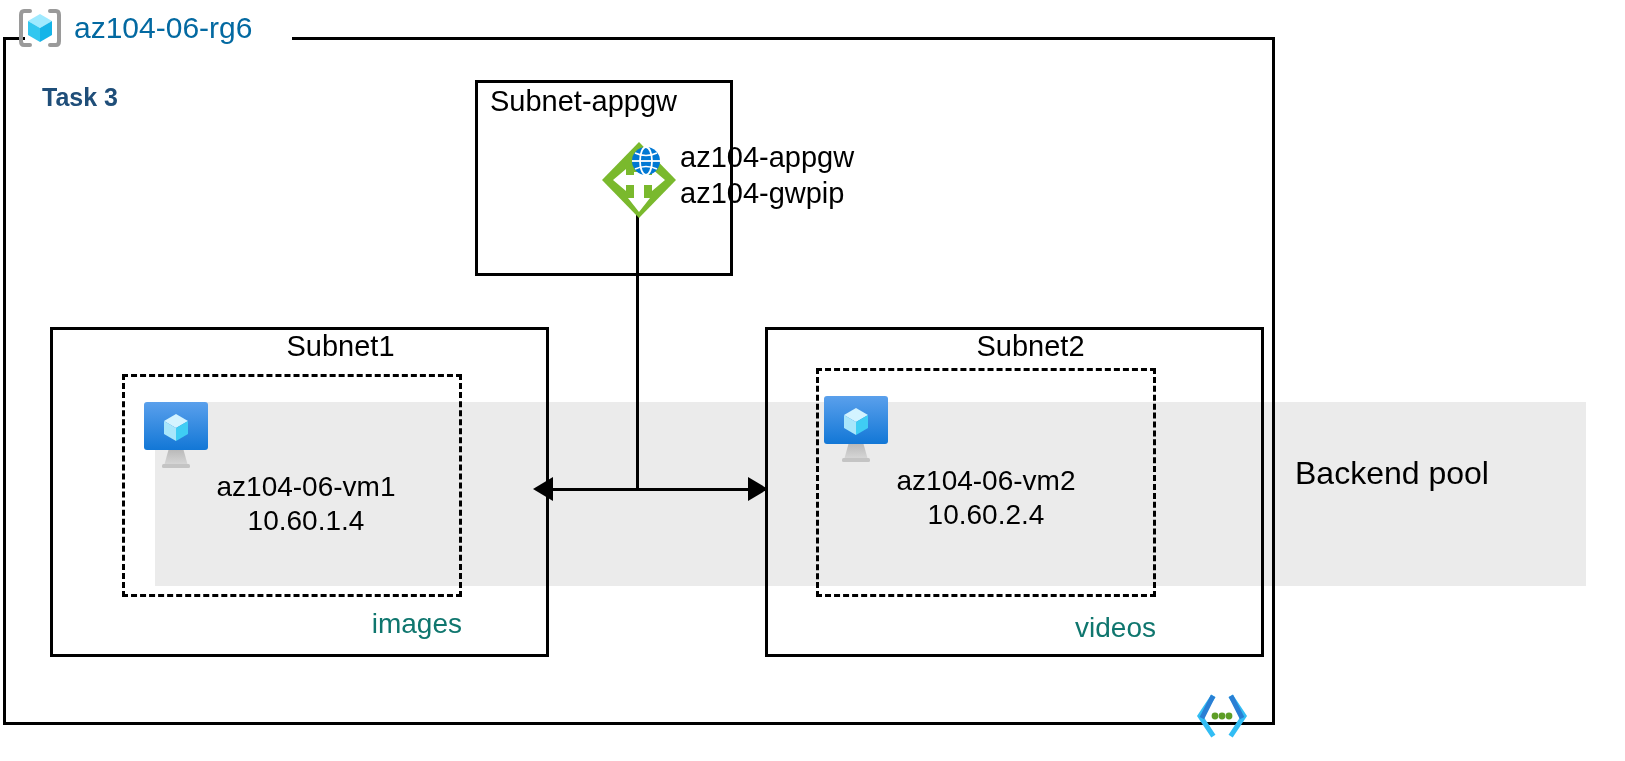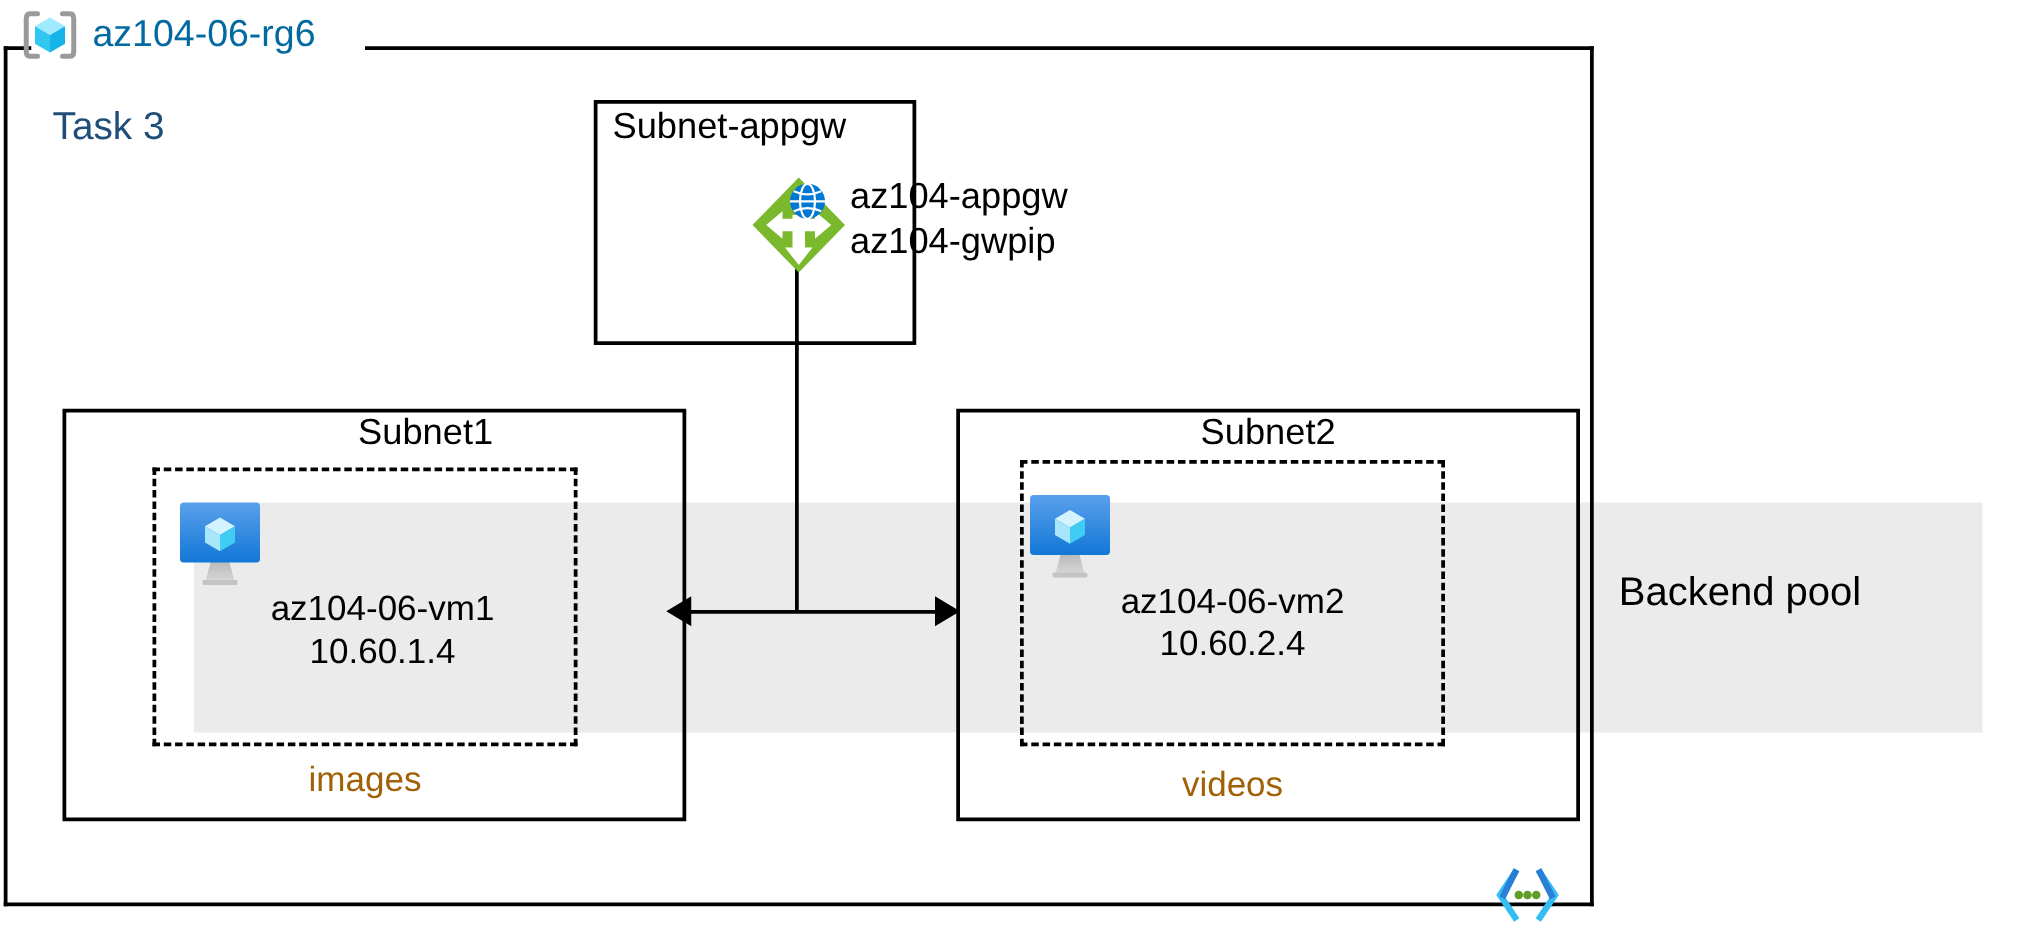--- a/index.html
+++ b/index.html
@@ -82,22 +82,22 @@
     color: #0369a1;
     white-space: nowrap;
     line-height: 1;
   }
 
   
   .task-label {
     position: absolute;
     left: 42px;
     top: 83px;
-    font-size: 31px;
-    font-weight: normal;
+    font-size: 25px;
+    font-weight: bold;
     color: #1f4e79;
     white-space: nowrap;
     z-index: 7;
   }
 
   
   .subnet-box {
     position: absolute;
     border: 3px solid #000000;
     background: transparent;
@@ -111,21 +111,21 @@
   .subnet-title {
     position: absolute;
     font-size: 29px;
     color: #000000;
     white-space: nowrap;
     z-index: 6;
     text-align: center;
   }
   .subnet-title.appgw { left: 490px; top: 85px; }
   .subnet-title.one   { left: 50px;  top: 330px; width: 581px; text-align: center; }
-  .subnet-title.two   { left: 765px; top: 330px; width: 499px; text-align: center; }
+  .subnet-title.two   { left: 765px; top: 330px; width: 499px; text-align: center; padding-left: 16px; }
 
   
   .vm-dashed {
     position: absolute;
     border: 3px dashed #000000;
     box-sizing: border-box;
     background: transparent;
     z-index: 4;
   }
   .vm-dashed.one { left: 122px; top: 374px; width: 340px; height: 223px; }
@@ -152,22 +152,22 @@
     font-size: 28px;
     color: #000000;
     line-height: 1.22;
     white-space: nowrap;
   }
 
   
   .content-label {
     position: absolute;
     font-size: 28px;
-    color: #a16207;
-    text-align: center;
+    color: #0f766e;
+    text-align: right;
     z-index: 6;
     white-space: nowrap;
   }
   .content-label.one { left: 122px; top: 608px; width: 340px; }
   .content-label.two { left: 816px; top: 612px; width: 340px; }
 
   
   .appgw-node {
     position: absolute;
     left: 598px;

